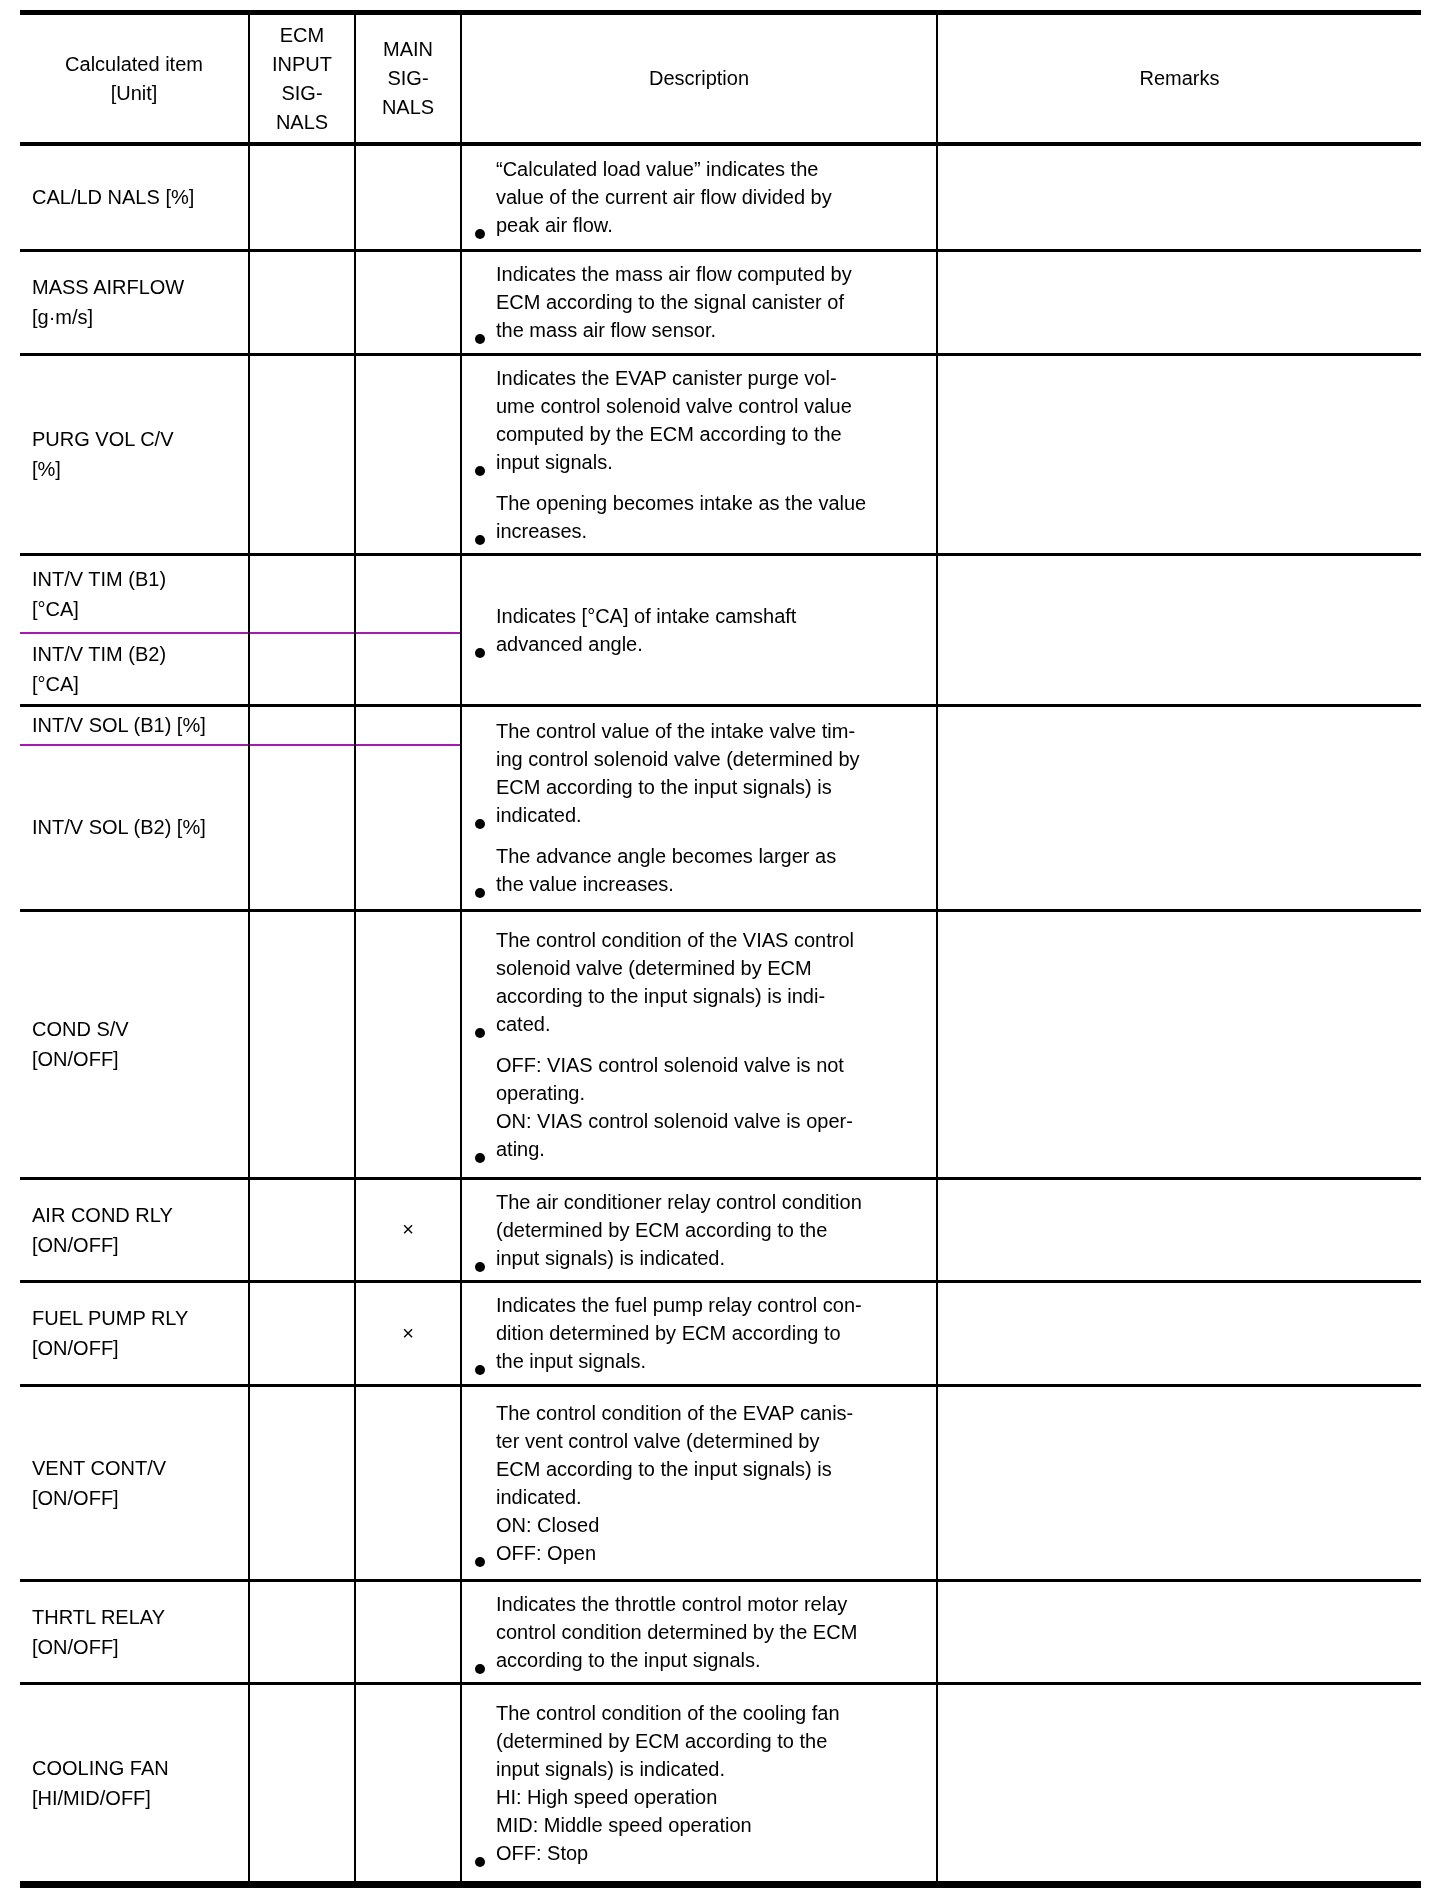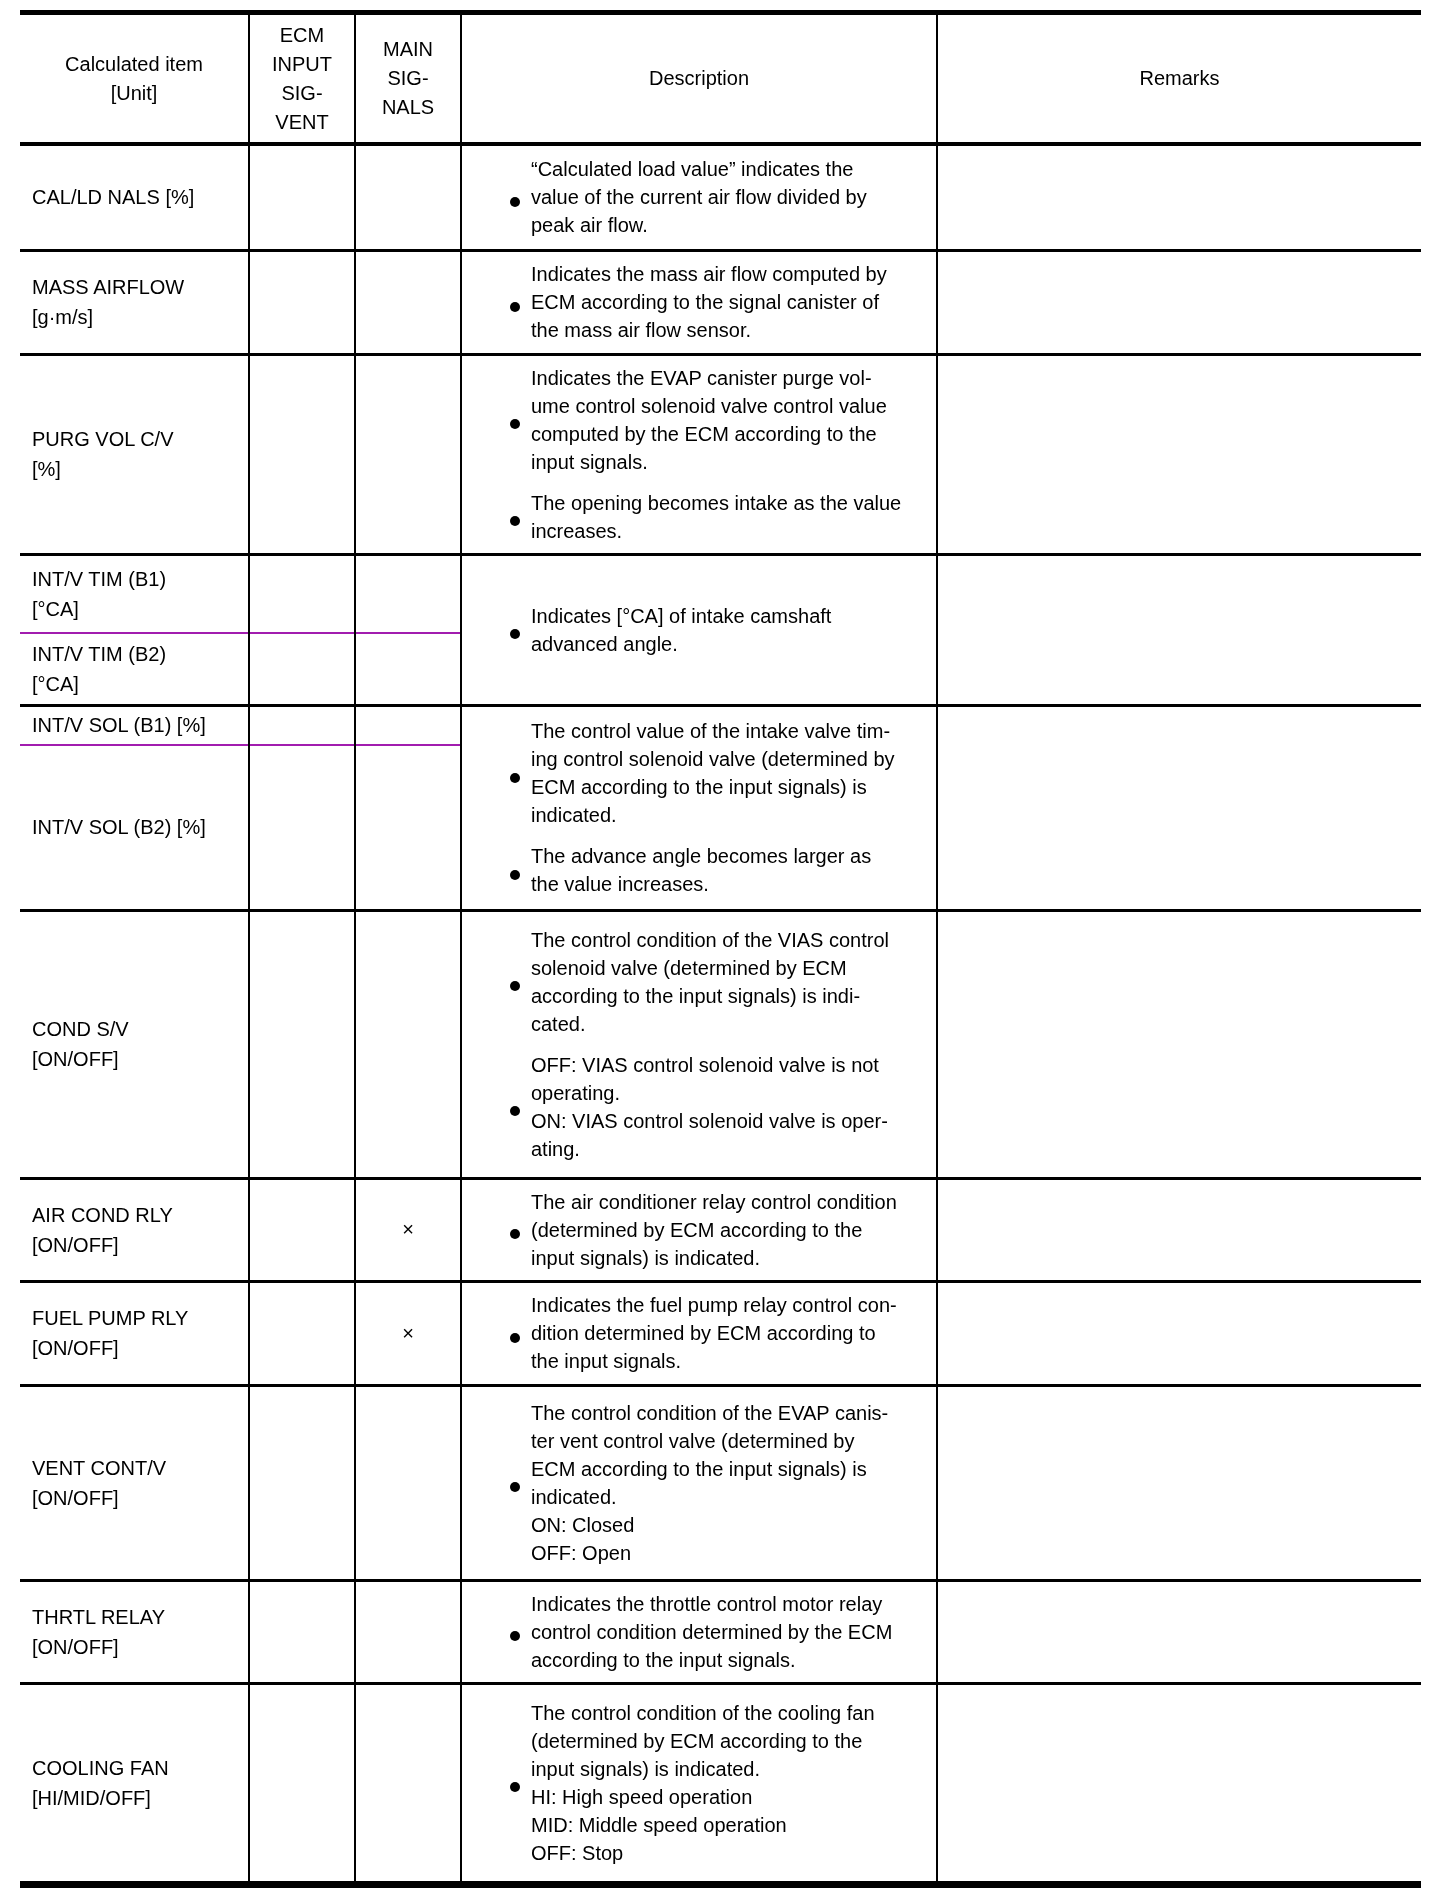--- a/index.html
+++ b/index.html
@@ -29,21 +29,21 @@
   tbody td { border-top:3px solid #000; vertical-align:middle; }
   tr.sub td { border-top:2px solid #a21caf; }
   .c2,.c3,.c4,.c5 { border-left:2px solid #000; }
   .lines { white-space:pre-line; }
   .hl { line-height:29px; display:inline-block; }
   td.c1 { padding-left:12px; }
   .il { line-height:30px; display:inline-block; }
   td.c2, td.c3 { text-align:center; }
   td.c4 { padding:8px 10px 8px 0; }
   .bullets { display:flex; flex-direction:column; gap:13px; }
-  .bullet { display:flex; align-items:center;padding-left:35px; }
+  .bullet { display:flex; align-items:flex-end; }
   .dot { flex:none; width:10px; height:10px; border-radius:50%; background:#000; margin:9px 11px 0 13px; }
   .bt { line-height:28px; }
   
   .r0{height:106px}.r1{height:104px}.r2{height:199px}.r3{height:79px}.r4{height:72px}
   .r5{height:40px}.r6{height:165px}.r7{height:268px}.r8{height:99px}.r9{height:104px}
   .r10{height:195px}.r11{height:98px}.r12{height:201px}
 </style>
 </head>
 <body>
 
@@ -56,21 +56,21 @@
       <col style="width:476px">
         <col style="width:484px">
     </colgroup>
     <thead>
       <tr>
         <th class="c1h"><span class="hl lines">Calculated item
 [Unit]</span></th>
         <th class="c2"><span class="hl lines">ECM
 INPUT
 SIG-
-VENT</span></th>
+NALS</span></th>
         <th class="c3"><span class="hl lines">MAIN
 SIG-
 NALS</span></th>
         <th class="c4"><span class="hl">Description</span></th>
         <th class="c5"><span class="hl">Remarks</span></th>
       </tr>
     </thead>
     <tbody>
 
       <tr class="r0">

